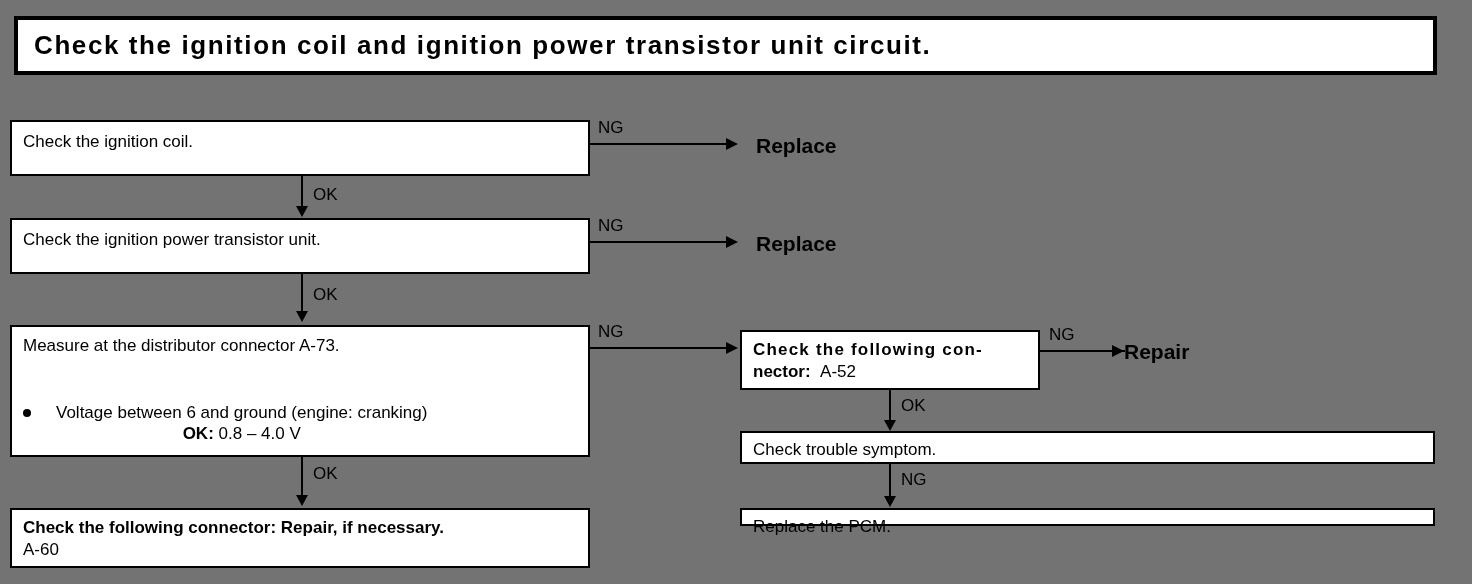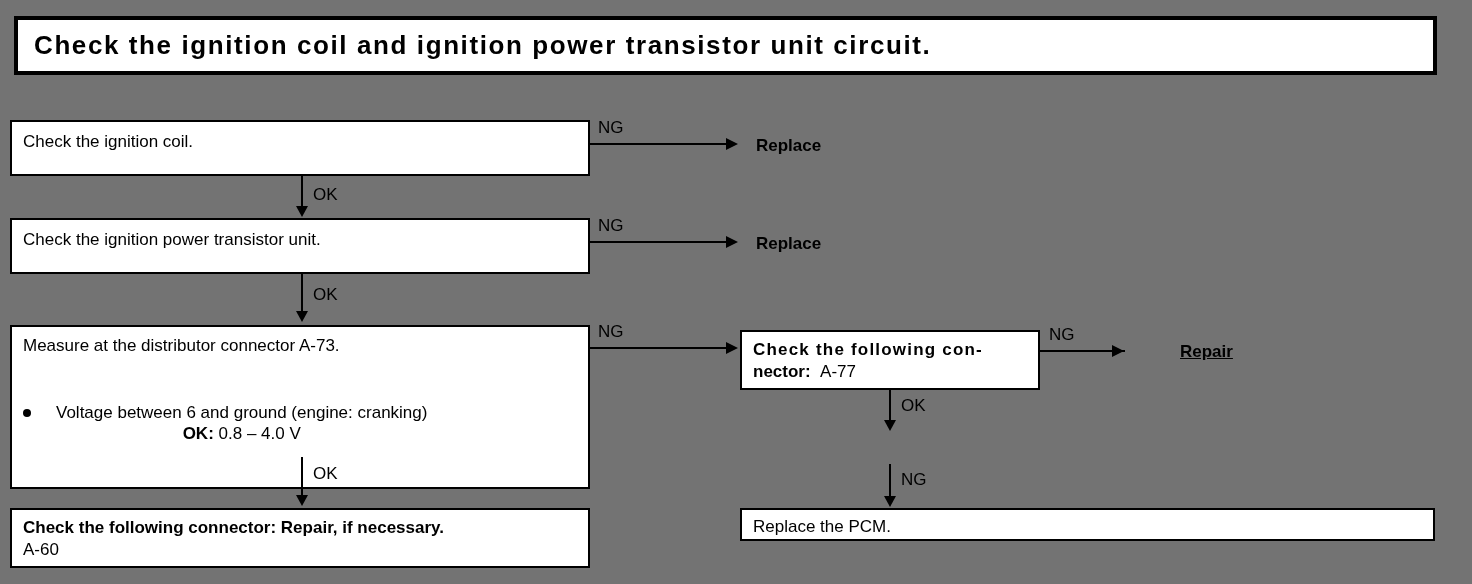--- a/index.html
+++ b/index.html
@@ -113,21 +113,21 @@
     border-left: 12px solid #000;
   }
   .edge-label {
     position: absolute;
     font-size: 17px;
     line-height: 19px;
     white-space: nowrap;
   }
   .term-label {
     position: absolute;
-    font-size: 17px;
+    font-size: 21px;
     font-weight: bold;
     line-height: 19px;
     white-space: nowrap;
   }
 </style>
 </head>
 <body>
 
 <div id="page">
 
@@ -154,21 +154,21 @@
 
   <div class="hline" style="left:590px; top:241px; width:138px;"></div>
   <div class="arrow-right" style="left:726px; top:236px;"></div>
   <div class="edge-label" style="left:598px; top:216px;">NG</div>
   <div class="term-label" style="left:756px; top:234px;">Replace</div>
 
   <div class="vline" style="left:301px; top:274px; height:39px;"></div>
   <div class="arrow-down" style="left:296px; top:311px;"></div>
   <div class="edge-label" style="left:313px; top:285px;">OK</div>
 
-  <div class="box" style="left:10px; top:325px; width:580px; height:164px;">
+  <div class="box" style="left:10px; top:325px; width:580px; height:132px;">
     <div class="txt" style="top:8px;">Measure at the distributor connector A-73.</div>
 
 
     <div class="bullet-row" style="top:75px;">
       <span class="bullet-dot"></span>
       <span class="bullet-txt">Voltage between 6 and ground (engine: cranking)</span>
       <span class="bullet-txt2">
         <span class="b-bold">OK:</span><span>&nbsp;</span><span>0.8 – 4.0 V</span>
       </span>
     </div>
@@ -183,35 +183,38 @@
   <div class="edge-label" style="left:313px; top:464px;">OK</div>
 
   <div class="box" style="left:10px; top:508px; width:580px; height:60px;">
     <div class="txt b-bold" style="top:7px;">Check the following connector: Repair, if necessary.</div>
     <div class="txt" style="top:29px;">A-60</div>
   </div>
 
   <div class="box" style="left:740px; top:330px; width:300px; height:60px;">
     <div class="txt b-bold" style="top:7px; letter-spacing:1.2px;">Check the following con-</div>
     <div class="txt" style="top:29px;">
-      <span class="b-bold">nector:</span><span>&nbsp;&nbsp;</span><span>A-77</span>
+      <span class="b-bold">nector:</span><span>&nbsp;&nbsp;</span><span>A-52</span>
     </div>
   </div>
 
   <div class="hline" style="left:1040px; top:350px; width:85px;"></div>
   <div class="arrow-right" style="left:1112px; top:345px;"></div>
   <div class="edge-label" style="left:1049px; top:325px;">NG</div>
-  <div class="term-label" style="left:1180px; top:342px;text-decoration:underline;">Repair</div>
+  <div class="term-label" style="left:1124px; top:342px;">Repair</div>
 
   <div class="vline" style="left:889px; top:390px; height:32px;"></div>
   <div class="arrow-down" style="left:884px; top:420px;"></div>
   <div class="edge-label" style="left:901px; top:396px;">OK</div>
 
+  <div class="box" style="left:740px; top:431px; width:695px; height:33px;">
+    <div class="txt" style="top:6px;">Check trouble symptom.</div>
+  </div>
 
   <div class="vline" style="left:889px; top:464px; height:34px;"></div>
   <div class="arrow-down" style="left:884px; top:496px;"></div>
   <div class="edge-label" style="left:901px; top:470px;">NG</div>
 
-  <div class="box" style="left:740px; top:508px; width:695px; height:33px;">
+  <div class="box" style="left:740px; top:508px; width:695px; height:18px;">
     <div class="txt" style="top:6px;">Replace the PCM.</div>
   </div>
 
 </div>
 
 </body></html>

